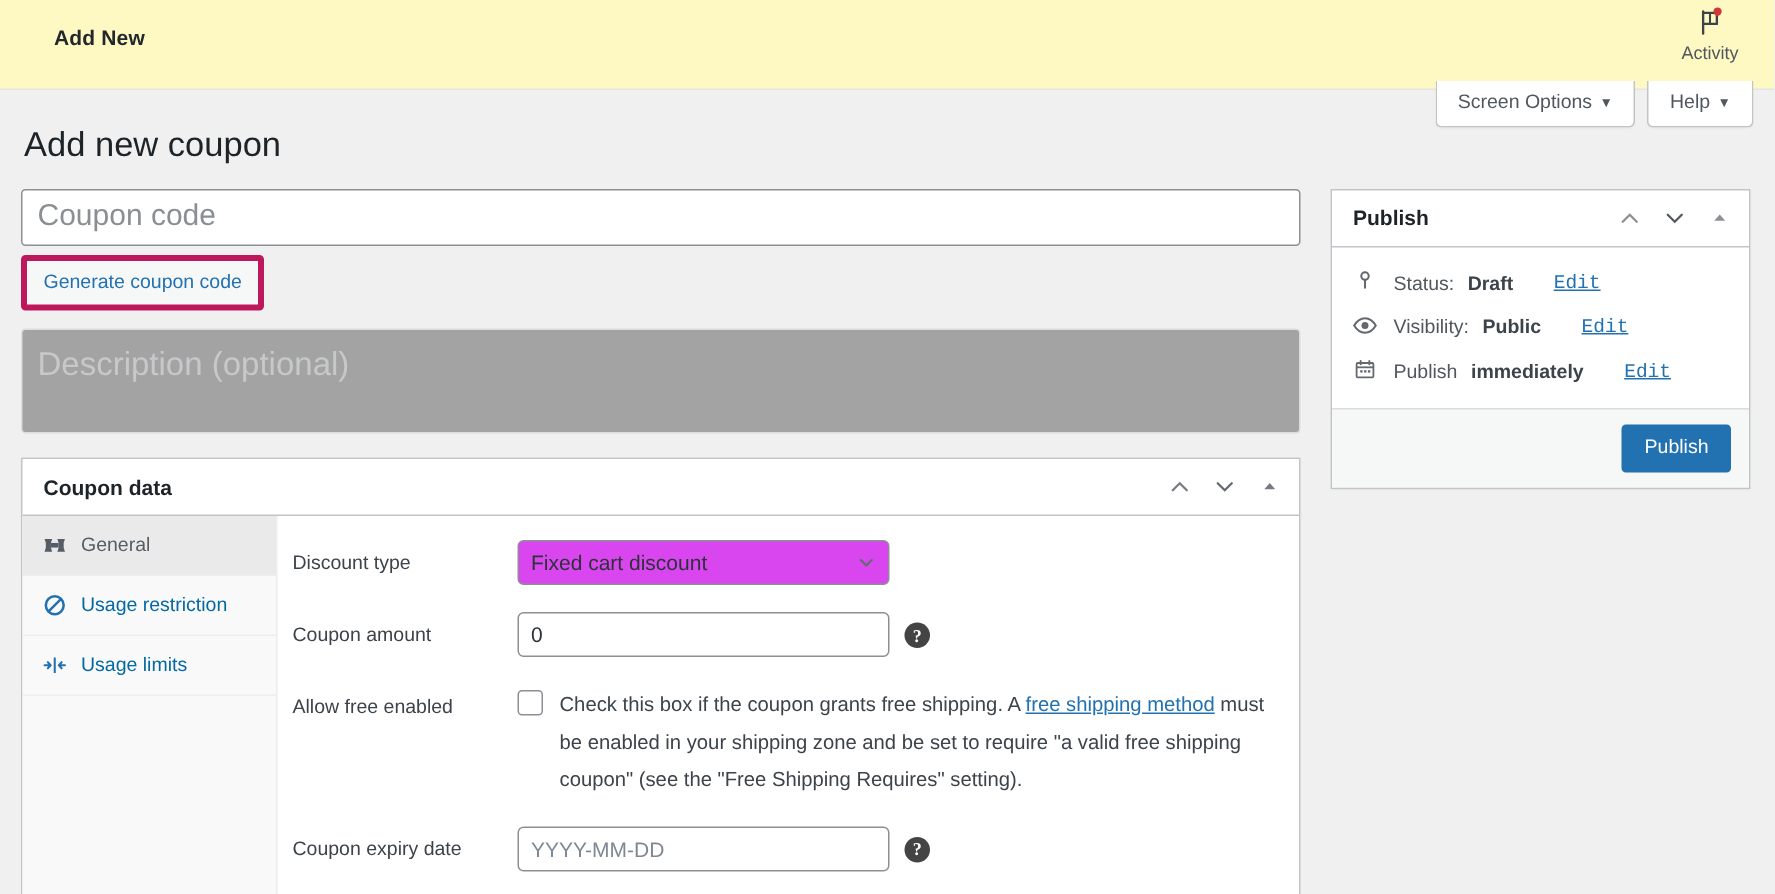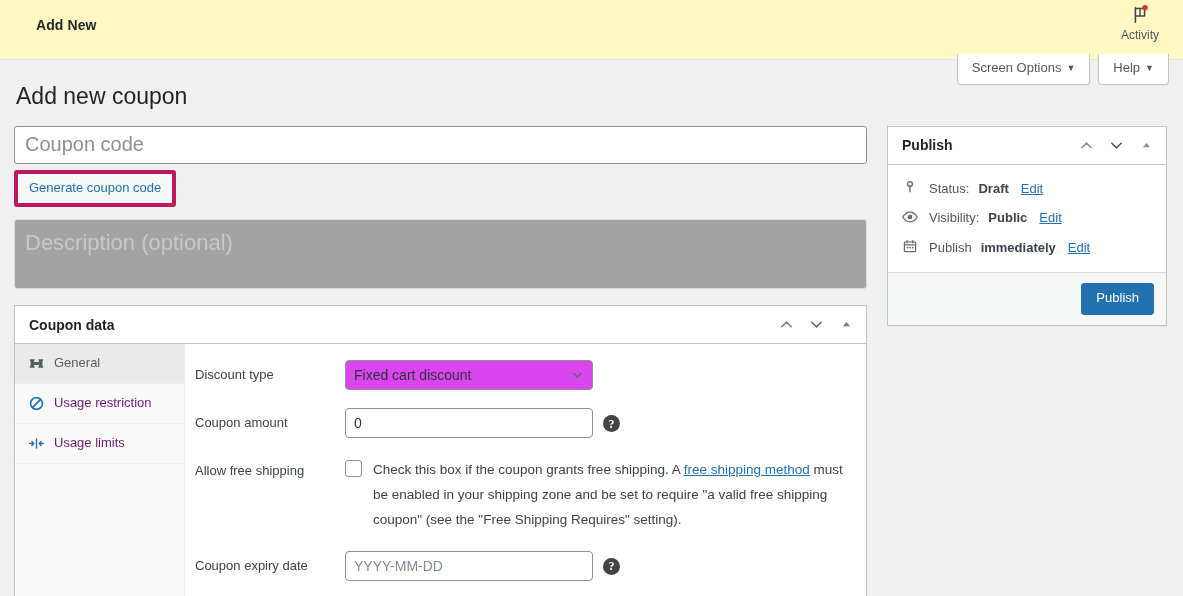--- a/index.html
+++ b/index.html
@@ -172,21 +172,21 @@
     padding: 0;
     margin: 0;
     list-style: none;
   }
   .tab-item {
     display: flex;
     align-items: center;
     gap: 9px;
     padding: 11px 10px 11px 12px;
     font-size: 13px;
-    color: #701a75;
+    color: #0369a1;
     border-bottom: 1px solid #eee;
     cursor: pointer;
     line-height: 1.3;
   }
   .tab-item.active {
     background: #eaeaea;
     color: #555d66;
     font-weight: normal;
   }
   .tab-icon { width: 18px; display: flex; align-items: center; justify-content: center; }
@@ -287,21 +287,21 @@
     display: flex;
     align-items: flex-start;
     gap: 9px;
     font-size: 13px;
     color: #50575e;
     padding: 5px 0;
     line-height: 1.5;
   }
   .pub-icon { width: 20px; display: flex; justify-content: center; align-items: center; }
   .pub-row b { color: #3c434a; }
-  .pub-row a { color: #2271b1; text-decoration: underline; margin-left: 3px; }
+  .pub-row a { color: #2271b1; text-decoration: underline; margin-left: 18px; font-family: Liberation Mono, monospace; }
 
   .publish-footer {
     background: #f6f7f7;
     border-top: 1px solid #dcdcde;
     padding: 10px 12px;
     display: flex;
     justify-content: flex-end;
   }
   .publish-btn {
     background: #2271b1;
@@ -432,21 +432,21 @@
 
             <div class="field-row">
               <div class="field-label">Coupon amount</div>
               <div class="field-control">
                 <input class="wc-input" type="text" value="0" style="">
                 <span class="help-tip">?</span>
               </div>
             </div>
 
             <div class="field-row">
-              <div class="field-label">Allow free shipping</div>
+              <div class="field-label">Allow free enabled</div>
               <div class="field-control">
                 <div class="checkbox-row">
                   <div class="wc-checkbox"></div>
                   <div class="checkbox-desc">
                     <span>Check this box if the coupon grants free shipping. A </span><a href="#">free shipping method</a><span> must be enabled in your shipping zone and be set to require "a valid free shipping coupon" (see the "Free Shipping Requires" setting).</span>
                   </div>
                 </div>
               </div>
             </div>
 

